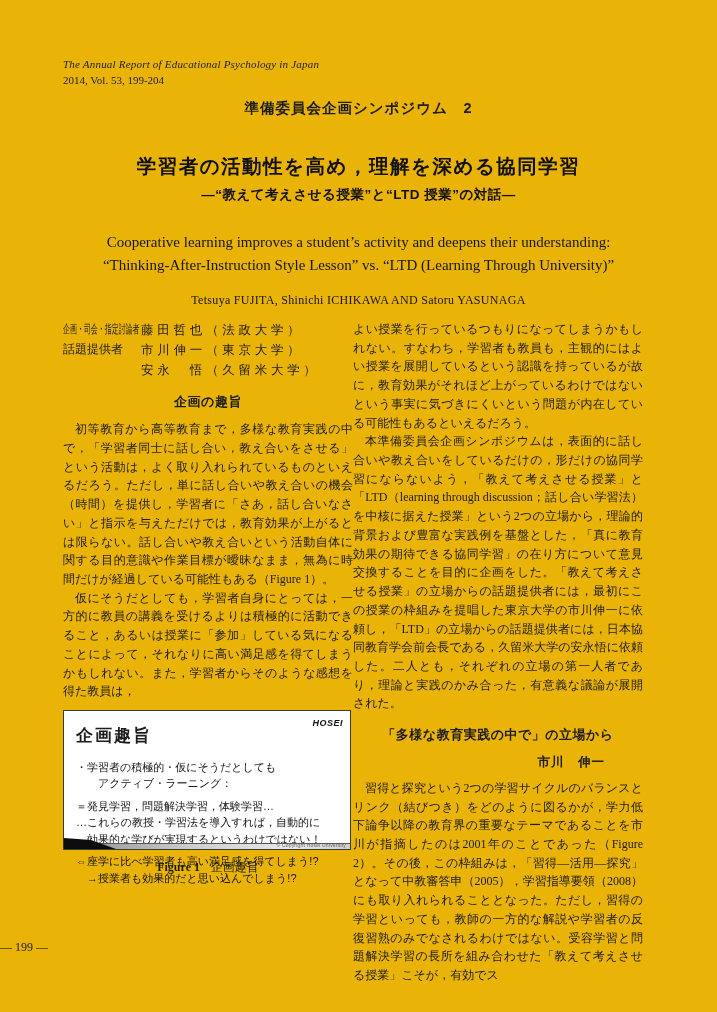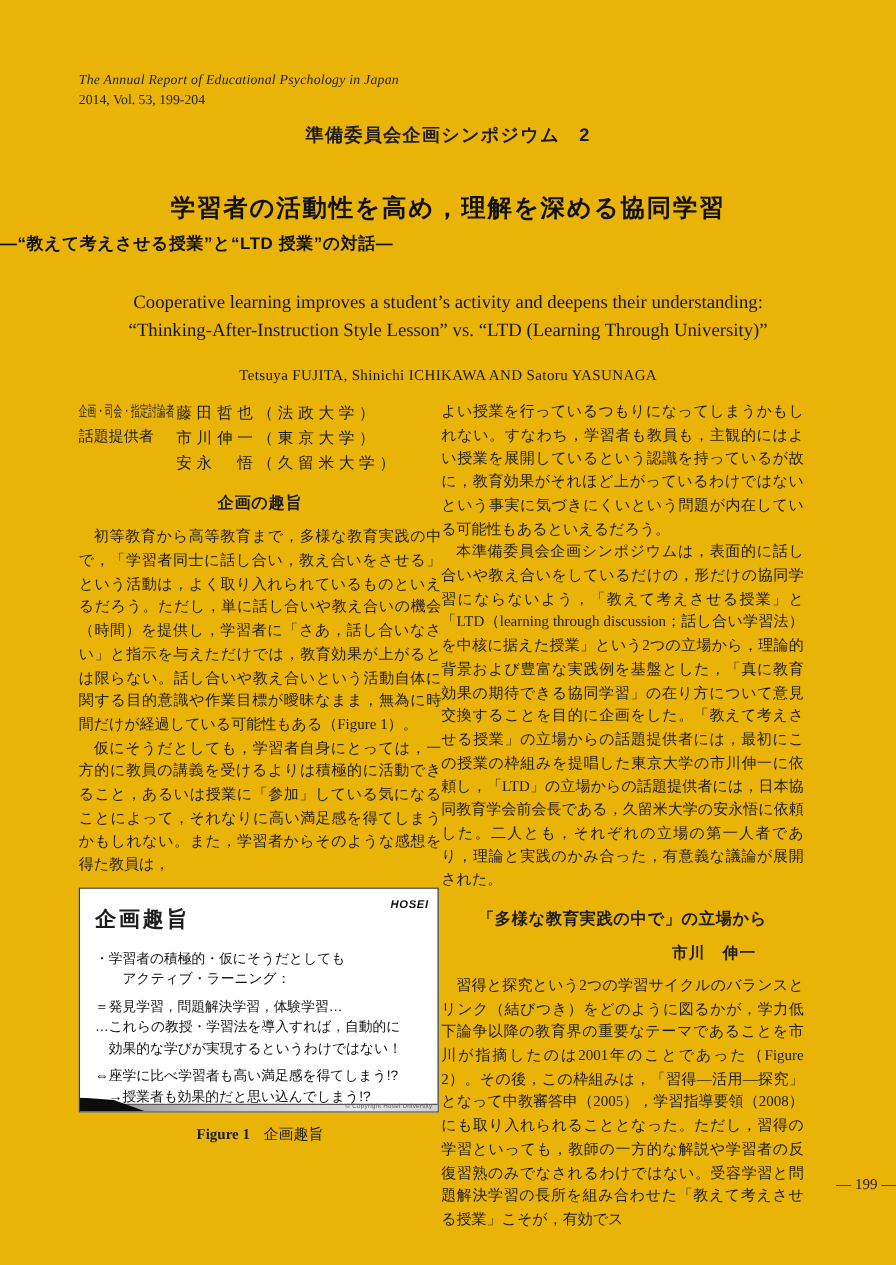--- a/index.html
+++ b/index.html
@@ -25,21 +25,21 @@
     font-weight:bold;font-size:14.5px;letter-spacing:1px;
   }
   
   .main-title{
     position:absolute;left:0;right:0;top:153px;
     text-align:center;font-family:"Liberation Sans", sans-serif;
     font-weight:bold;font-size:19.5px;letter-spacing:1.5px;color:#111;
   }
   .sub-title{
     position:absolute;left:0;right:0;top:186px;
-    font-family:"Liberation Sans", sans-serif;
+    text-align:center;font-family:"Liberation Sans", sans-serif;
     font-weight:bold;font-size:13.5px;letter-spacing:.5px;color:#111;
   }
   .en-title{
     position:absolute;left:0;right:0;top:231px;
     text-align:center;font-size:15px;line-height:1.5;color:#161616;
   }
   .authors{
     position:absolute;left:0;right:0;top:293px;
     text-align:center;font-size:12px;letter-spacing:.3px;color:#161616;
   }
@@ -63,21 +63,21 @@
     font-weight:bold;font-size:13px;letter-spacing:.5px;
     margin:12px 0 8px;text-indent:0;
   }
   .speaker{
     text-align:right;padding-right:38px;font-weight:bold;
     font-size:12.5px;margin:2px 0 6px;letter-spacing:1px;text-indent:0;
   }
   
   .figure-wrap{margin-top:9px;}
   .slide{
-    position:relative;width:288px;height:180px;
+    position:relative;width:288px;height:140px;
     border:1.5px solid #3a3a3a;background:#fff;
     box-sizing:border-box;padding:6px 10px 0 12px;
     font-family:"Liberation Sans", sans-serif;
   }
   .hosei-logo{
     position:absolute;top:5px;right:7px;
     font-weight:bold;font-size:9px;letter-spacing:.5px;
     font-style:italic;color:#111;
   }
   .slide-title{font-weight:bold;font-size:17px;letter-spacing:2px;margin:6px 0 9px;}
@@ -96,21 +96,21 @@
   .slide-copy{
     position:absolute;right:4px;bottom:1px;
     font-size:5px;color:#5a5a6a;letter-spacing:.2px;line-height:1;
   }
   .fig-caption{margin-top:8px;text-align:center;font-size:12px;text-indent:0;}
   .fig-caption .cap-label{font-weight:bold;}
   .fig-caption .cap-text{margin-left:.9em;}
   
   .page-footer{
     position:absolute;left:0;right:0;top:940px;
-    text-align:right;font-size:12px;color:#222;
+    text-align:left;font-size:12px;color:#222;
   }
 </style>
 </head>
 <body>
 
 <div class="page">
 
   <div class="journal">
     <div class="jl1">The Annual Report of Educational Psychology in Japan</div>
     <div class="jl2">2014, Vol. 53, 199-204</div>

